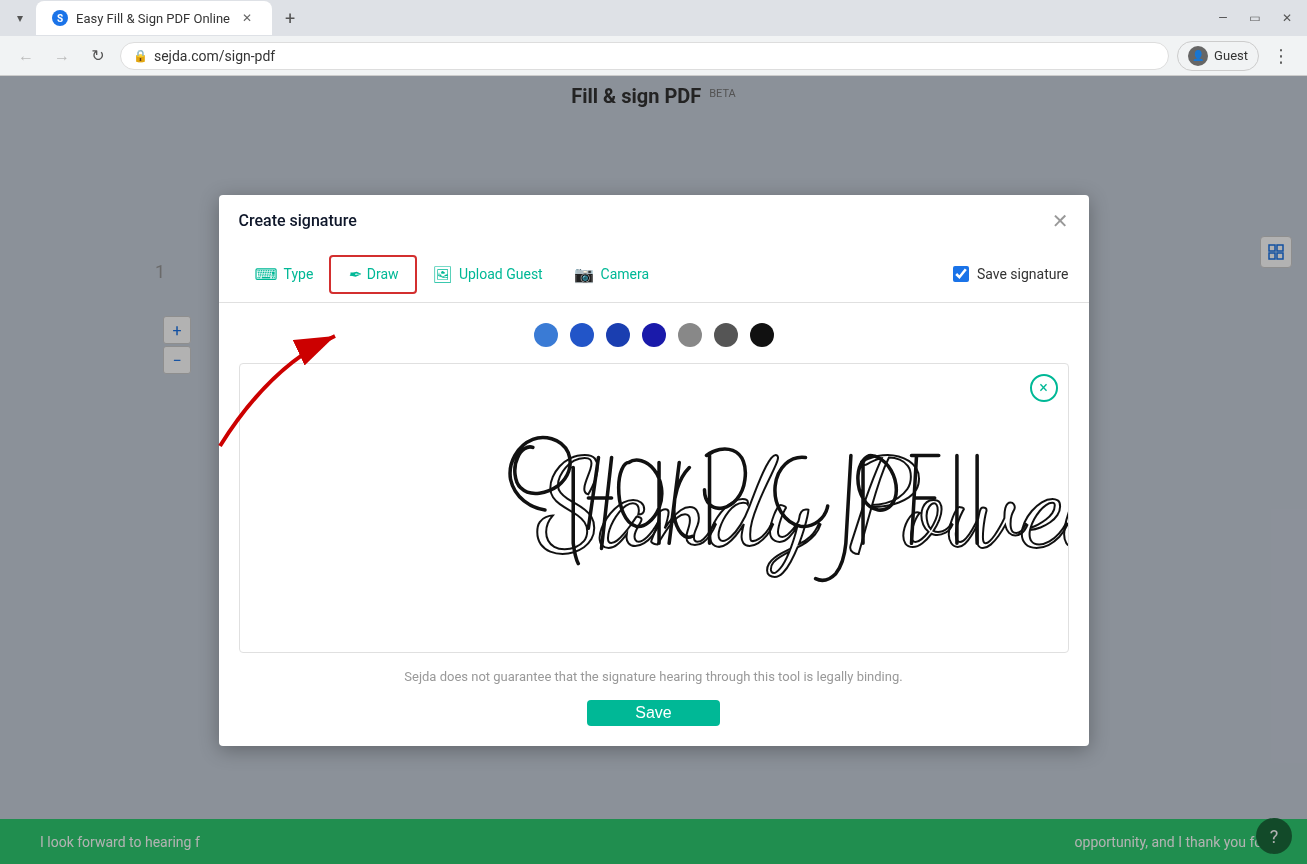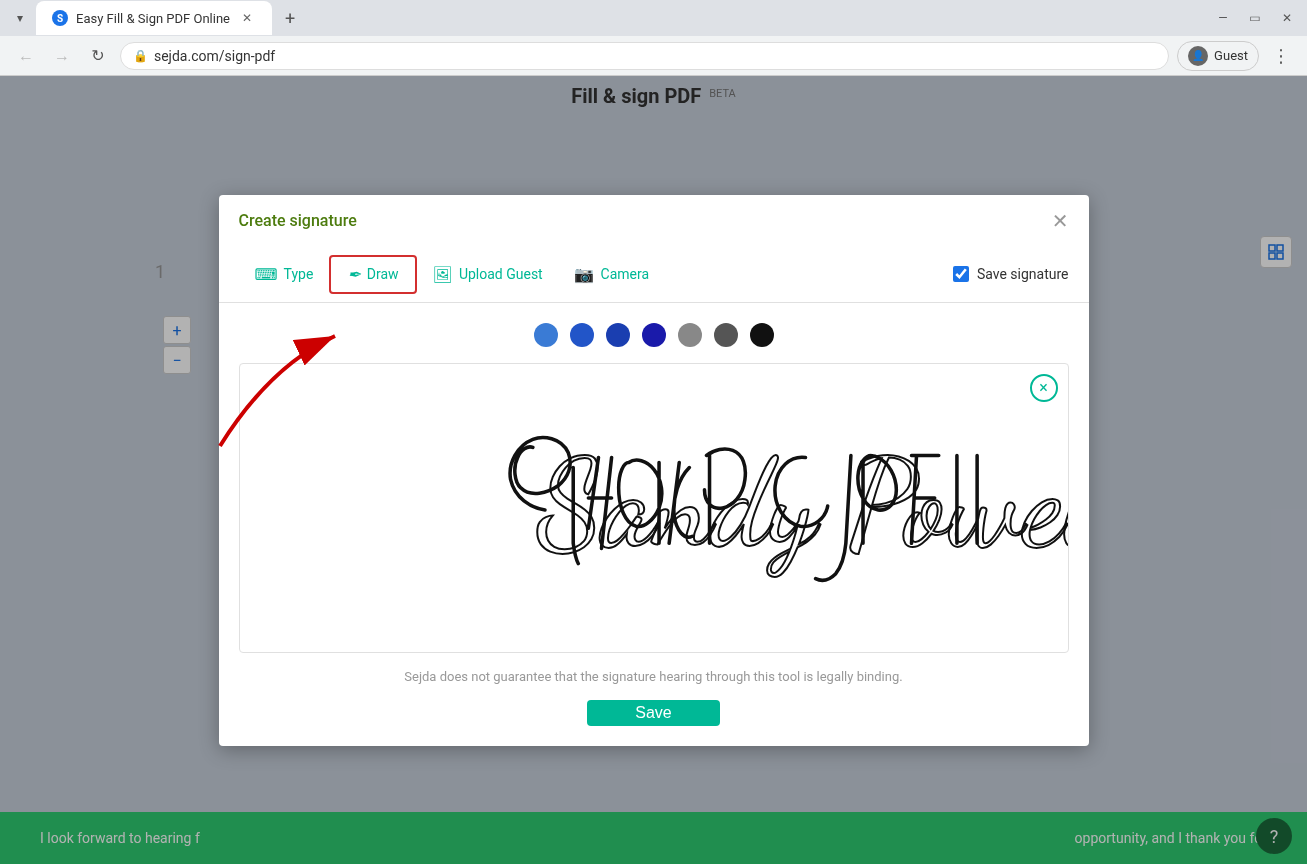--- a/index.html
+++ b/index.html
@@ -247,21 +247,21 @@
       cursor: pointer;
       color: #1a73e8;
     }
 
     
     .bottom-bar {
       position: absolute;
       bottom: 0;
       left: 0;
       right: 0;
-      height: 52px;
+      height: 45px;
       background: #2ecc71;
       display: flex;
       align-items: center;
       justify-content: space-between;
       padding: 0 40px;
     }
 
     .bottom-text {
       color: white;
       font-size: 14px;
@@ -311,21 +311,21 @@
       padding: 16px 20px;
       border-bottom: none;
       display: flex;
       align-items: center;
       justify-content: space-between;
     }
 
     .modal-title {
       font-size: 16px;
       font-weight: 500;
-      color: #4d7c0f;
+      color: #0f172a;
     }
 
     .modal-close {
       font-size: 20px;
       color: #999;
       cursor: pointer;
       line-height: 1;
     }
 
     .modal-tabs {

